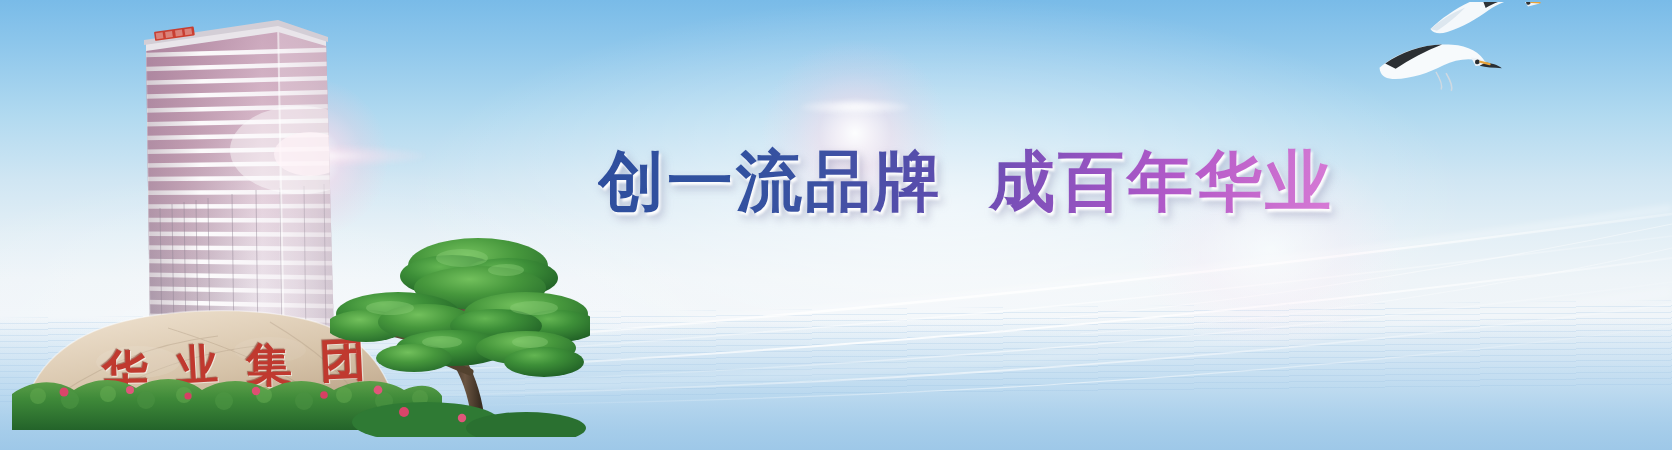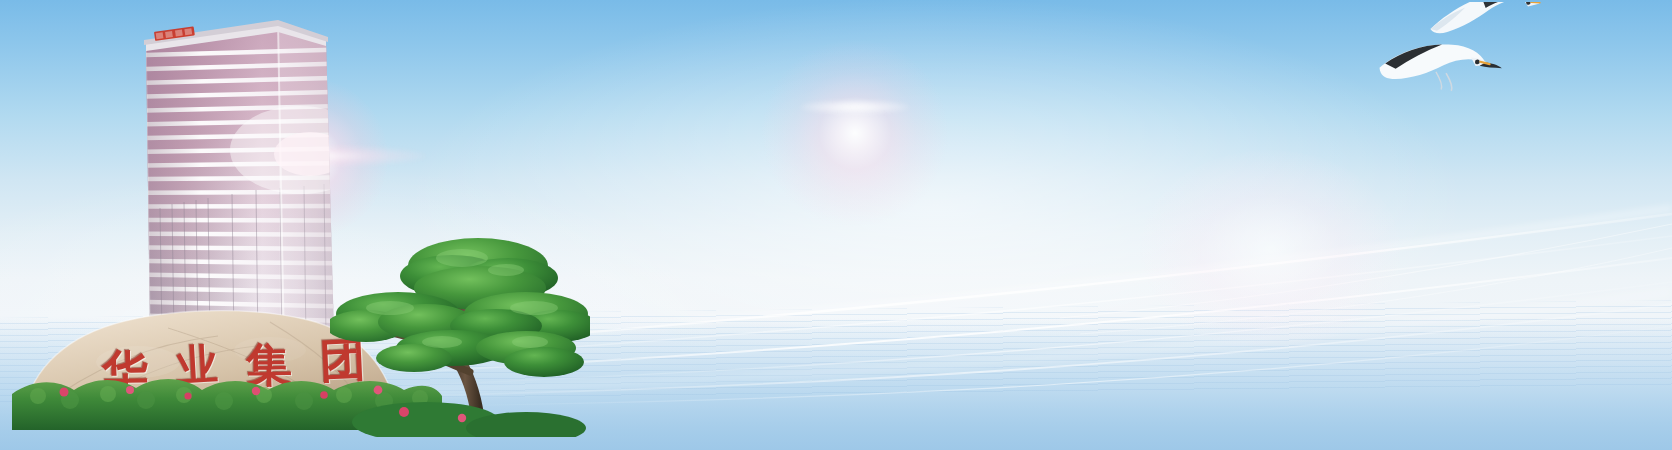--- a/index.html
+++ b/index.html
@@ -529,16 +529,18 @@
       <path d="M94,18 C102,19 108,22 112,27 L98,27 Z" fill="#eef3f7"></path>
       <path d="M108,24 C114,25 120,27 124,31 C116,30 108,29 102,27 Z" fill="#2b2f33"></path>
       <circle cx="100" cy="23" r="2.4" fill="#2b2f33"></circle>
       <path d="M103,23 L112,26" stroke="#e8a33a" stroke-width="2.2" stroke-linecap="round"></path>
       <path d="M68,32 C72,40 74,46 72,50" stroke="#cfd9e2" stroke-width="1.6" fill="none"></path>
       <path d="M58,30 C62,38 64,44 62,48" stroke="#cfd9e2" stroke-width="1.4" fill="none"></path>
     </g>
   </svg>
 
   <div class="headline">
+    <span>创一流品牌</span>
     <span class="gap"></span>
+    <span>成百年华业</span>
   </div>
 
 </div>
 
 </body></html>

